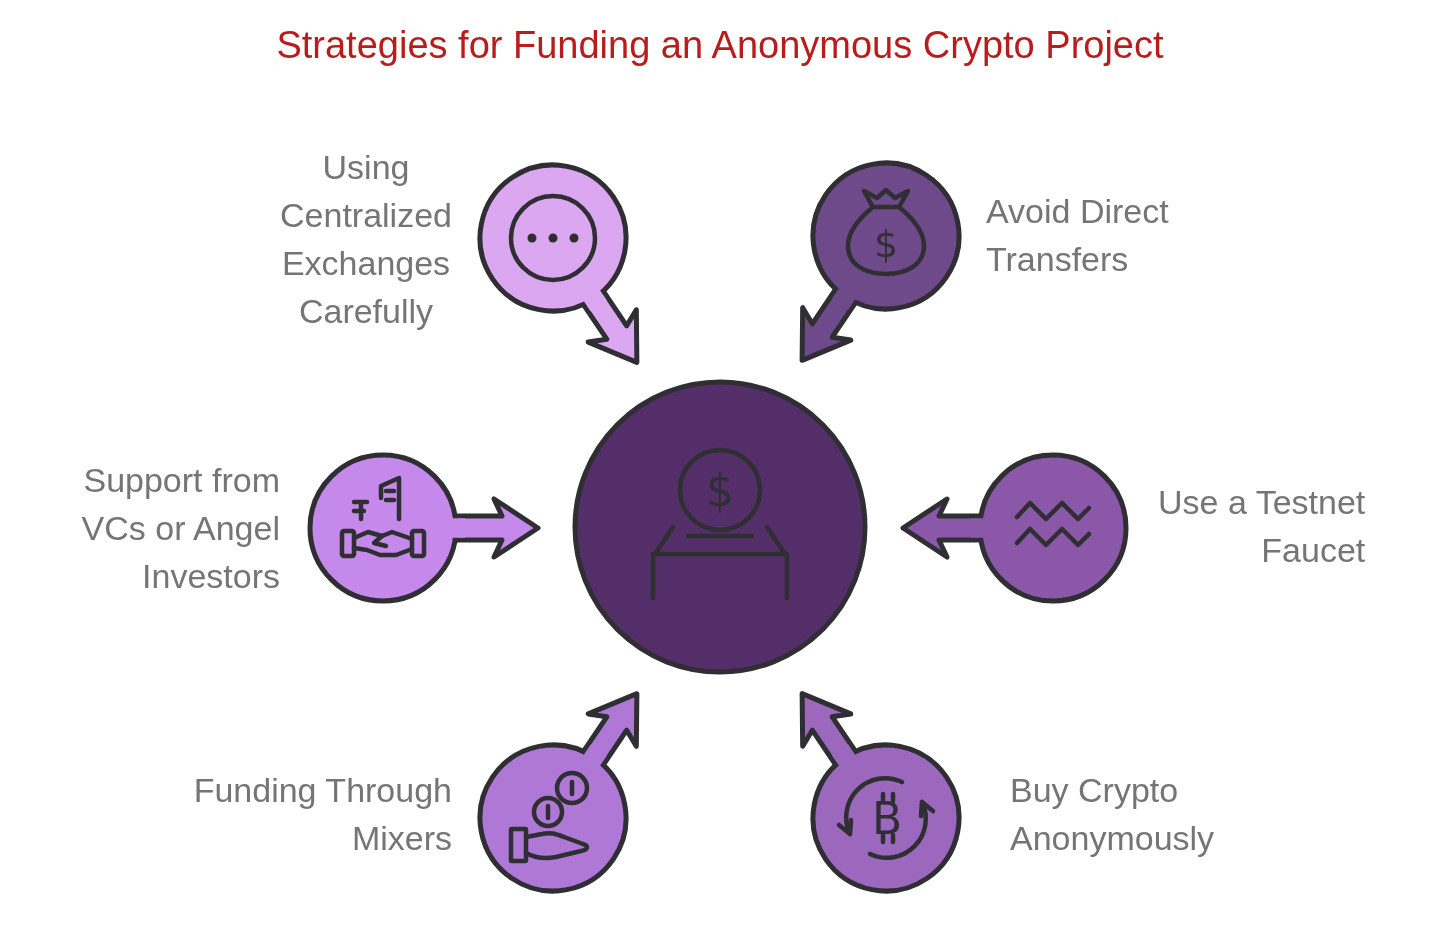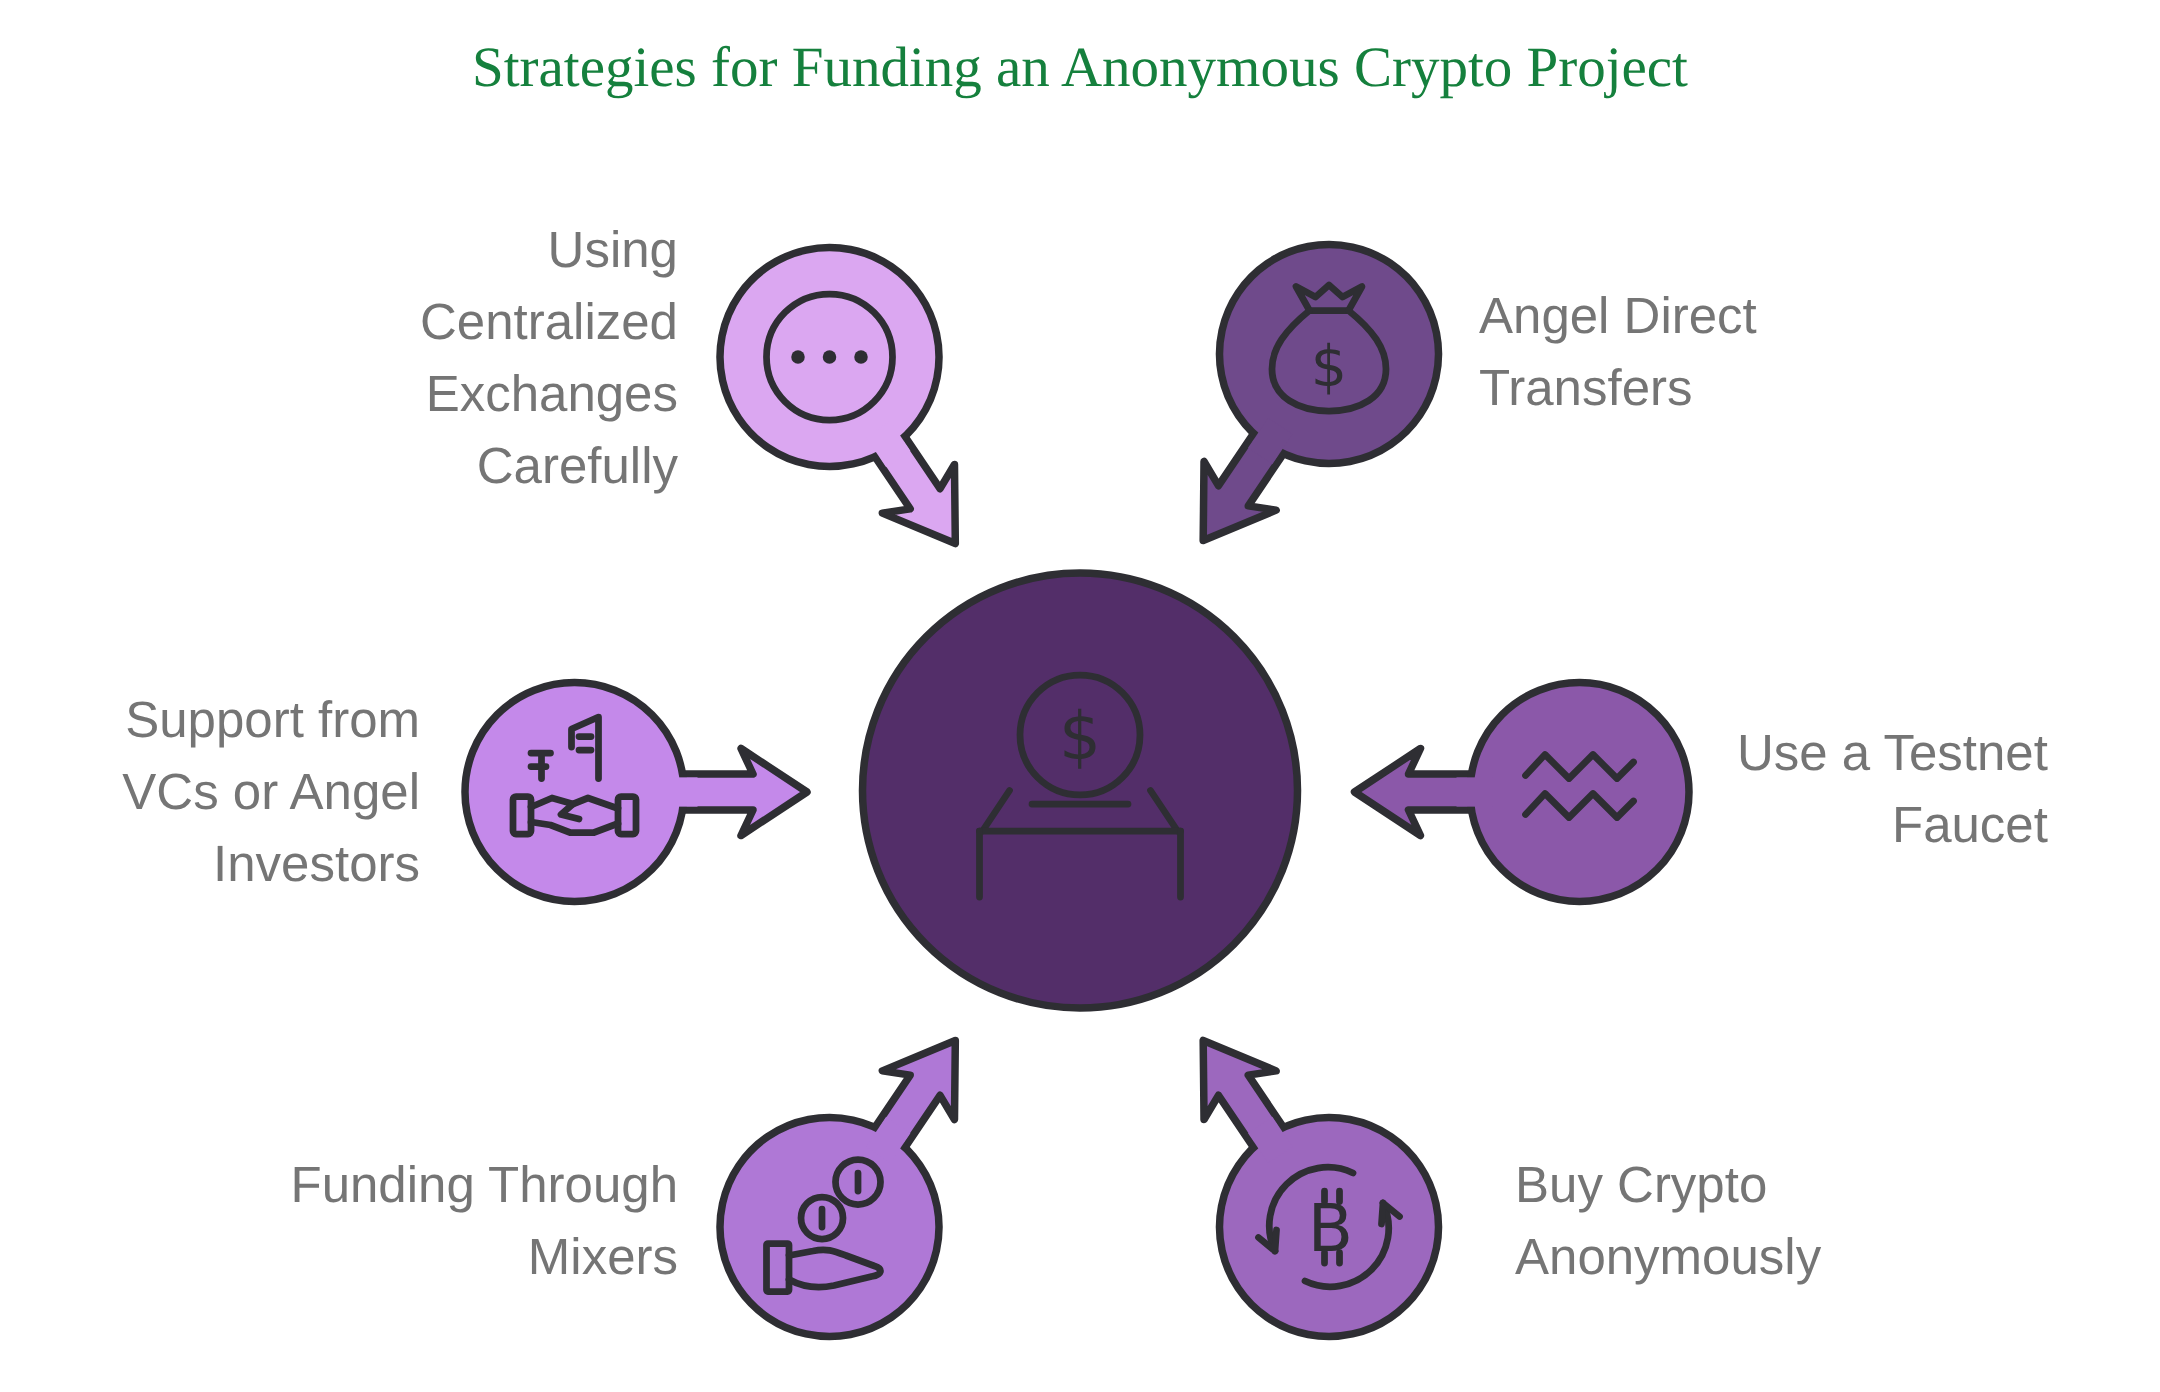--- a/index.html
+++ b/index.html
@@ -127,28 +127,28 @@
         <path d="M -47 0 L -65 27"></path>
         <path d="M 47 0 L 65 27"></path>
         <path d="M -67 27 H 67"></path>
         <path d="M -67 27 V 71 M 67 27 V 71"></path>
       </g>
     </g>
 
   </g>
 </svg>
 
-<div class="page-title" style="color: #15803d; font-family: Liberation Serif, serif;">Strategies for Funding an Anonymous Crypto Project</div>
+<div class="page-title" style="color: #b91c1c;">Strategies for Funding an Anonymous Crypto Project</div>
 
-<div class="label align-right" style="right: 988px; top: 143px; color: rgb(117, 117, 117);">Using
+<div class="label align-right" style="right: 988px; top: 143px; color: rgb(117, 117, 117); text-align: center;">Using
 Centralized
 Exchanges
 Carefully</div>
 
-<div class="label align-left" style="left: 986px; top: 187px; color: rgb(117, 117, 117);">Angel Direct
+<div class="label align-left" style="left: 986px; top: 187px; color: rgb(117, 117, 117);">Avoid Direct
 Transfers</div>
 
 <div class="label align-right" style="right: 1160px; top: 456px; color: rgb(117, 117, 117);">Support from
 VCs or Angel
 Investors</div>
 
 <div class="label align-left" style="left: 1158px; top: 478px; color: rgb(117, 117, 117); text-align: right;">Use a Testnet
 Faucet</div>
 
 <div class="label align-right" style="right: 988px; top: 766px; color: rgb(117, 117, 117);">Funding Through

